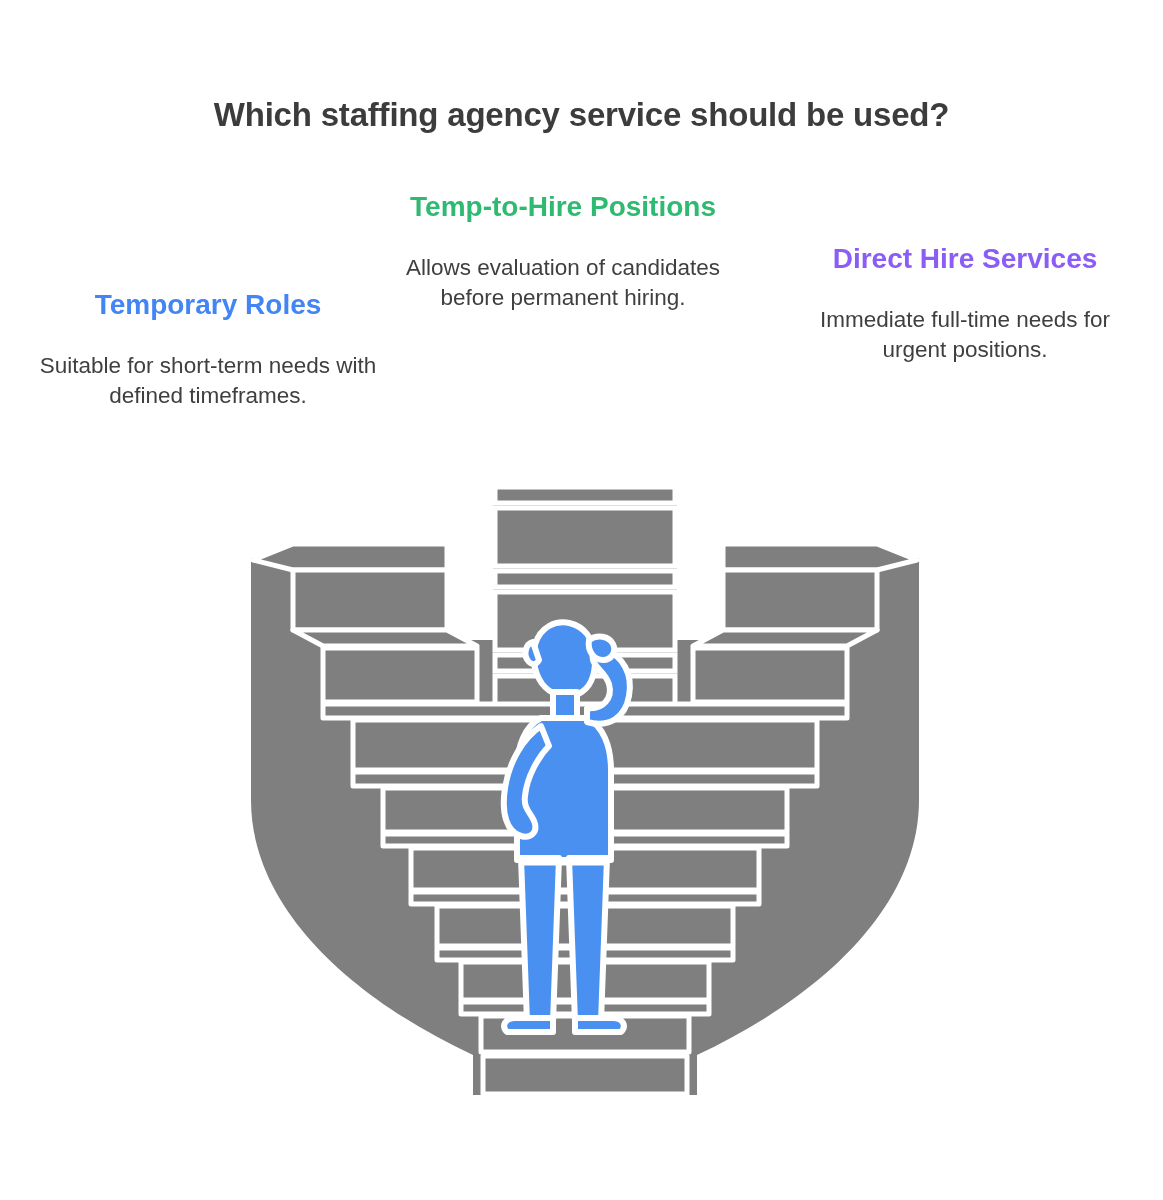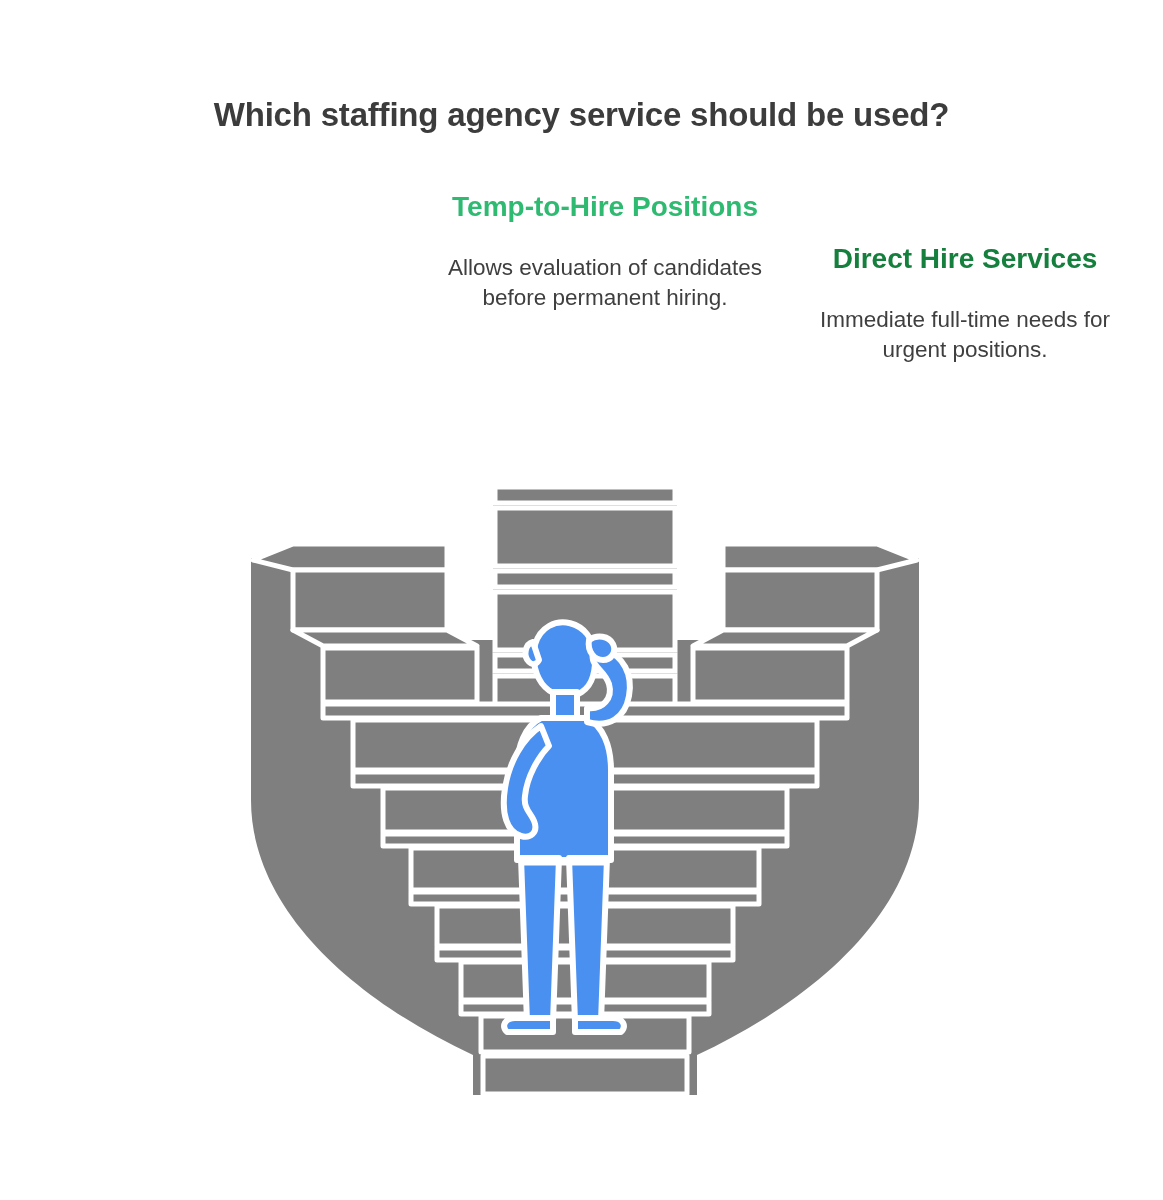--- a/index.html
+++ b/index.html
@@ -56,33 +56,33 @@
 
   #col-temporary {
     left: 24px;
     top: 288px;
     width: 368px;
   }
   #col-temporary .col-heading { color: #4285F4; }
   #col-temporary .col-body { margin-top: 30px; }
 
   #col-temptohire {
-    left: 440px;
+    left: 398px;
     top: 190px;
     width: 330px;
   }
   #col-temptohire .col-heading { color: #2FBA71; }
   #col-temptohire .col-body { margin-top: 30px; }
 
   #col-directhire {
     left: 800px;
     top: 242px;
     width: 330px;
   }
-  #col-directhire .col-heading { color: #15803d; }
+  #col-directhire .col-heading { color: #8b5cf6; }
   #col-directhire .col-body { margin-top: 30px; }
 
   
   #illustration {
     position: absolute;
     left: 205px;
     top: 470px;
     width: 760px;
     height: 625px;
   }
@@ -113,20 +113,22 @@
   }
 </style>
 </head>
 <body>
 
 <div id="infographic">
 
   <div class="title">Which staffing agency service should be used?</div>
 
   <div class="col" id="col-temporary">
+    <p class="col-heading">Temporary Roles</p>
+    <p class="col-body">Suitable for short-term needs with defined timeframes.</p>
   </div>
 
   <div class="col" id="col-temptohire">
     <p class="col-heading">Temp-to-Hire Positions</p>
     <p class="col-body">Allows evaluation of candidates before permanent hiring.</p>
   </div>
 
   <div class="col" id="col-directhire">
     <p class="col-heading">Direct Hire Services</p>
     <p class="col-body">Immediate full-time needs for urgent positions.</p>

